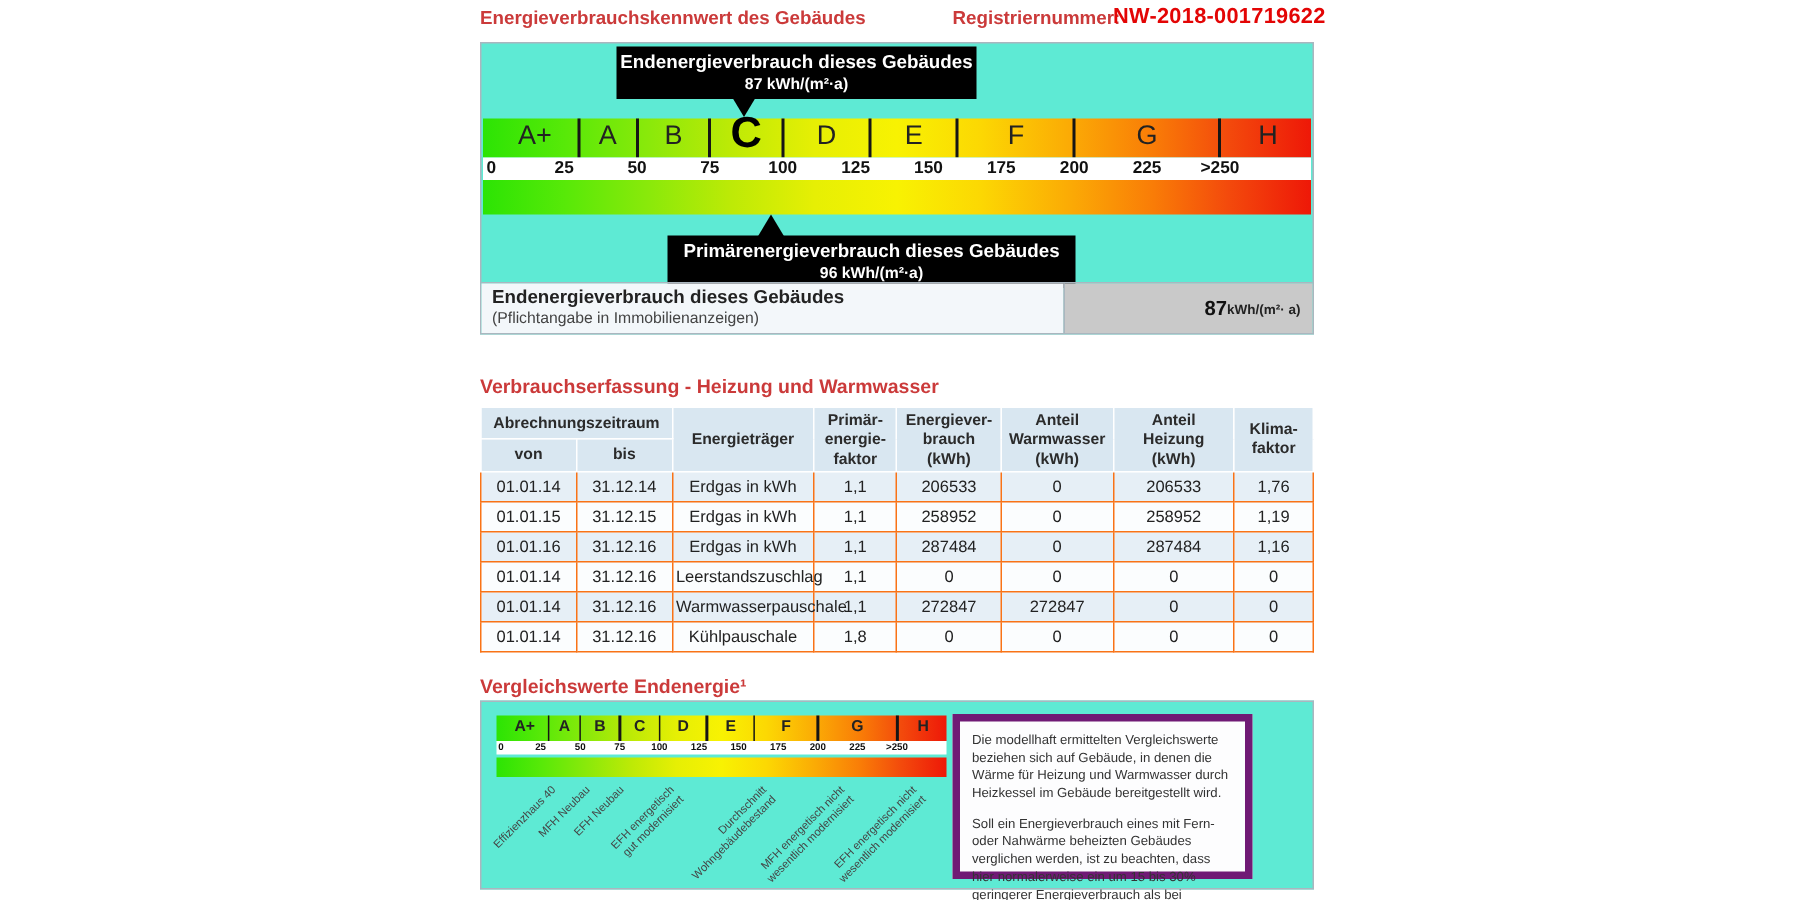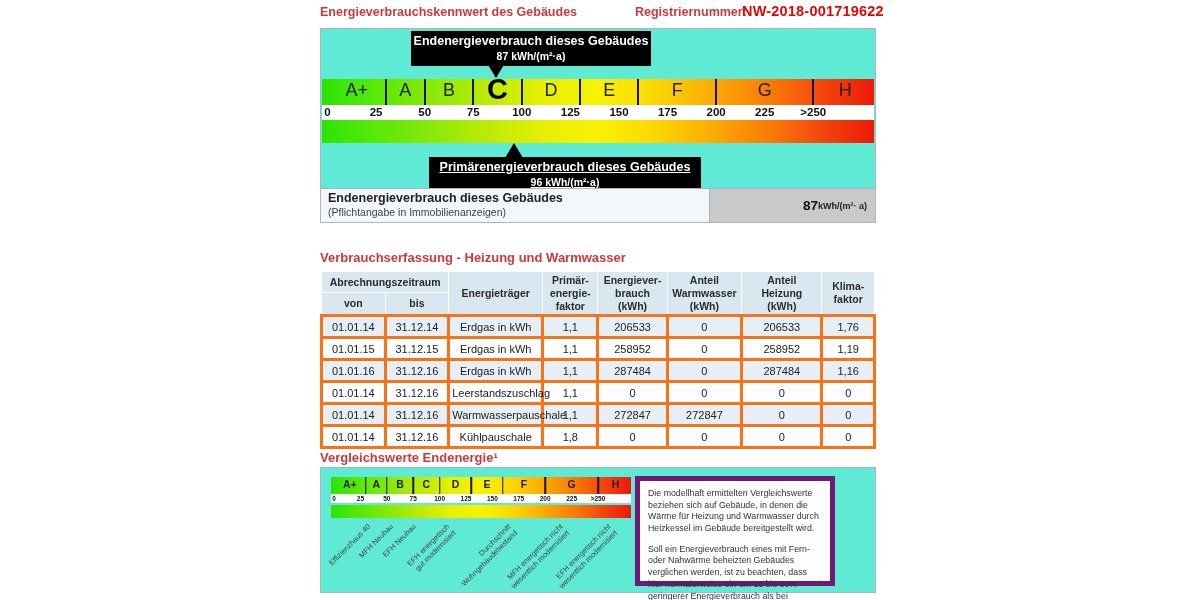--- a/index.html
+++ b/index.html
@@ -12,21 +12,21 @@
   .reg-number{position:absolute;left:742px;top:3px;font-size:14.5px;font-weight:bold;color:#e30505;letter-spacing:.2px;}
 
   
   .panel{position:absolute;background:#5eead4;border:1px solid #aab6bf;box-sizing:border-box;}
   #panel-scale{left:320px;top:28px;width:556px;height:195px;}
 
   .tooltip{position:absolute;background:#000;color:#fff;text-align:center;padding:3px 2px 4px;box-sizing:border-box;}
   .tooltip .tl1{font-size:12.5px;font-weight:bold;line-height:1.25;}
   .tooltip .tl2{font-size:10.5px;font-weight:bold;line-height:1.2;}
   #tt-end{left:90px;top:2px;width:240px;}
-  #tt-primary{left:108px;top:128px;width:272px;text-decoration:underline;}
+  #tt-primary{left:124px;top:128px;width:272px;}
   .pointer-down{position:absolute;top:34px;width:0;height:0;border-left:9px solid transparent;
     border-right:9px solid transparent;border-top:15px solid #000;transform:translateX(-50%);}
   .pointer-up{position:absolute;top:114px;width:0;height:0;border-left:9px solid transparent;
     border-right:9px solid transparent;border-bottom:15px solid #000;transform:translateX(-50%);}
 
   .grad{background:linear-gradient(90deg,#2ce404 0%,#58e908 10%,#8ae90a 20%,#bdea06 30%,
     #e6ef04 40%,#f8f202 50%,#fcd803 60%,#fbaa05 71%,#f97c07 81%,#f34a0c 90%,#ee1808 100%);}
   #letter-bar{position:absolute;left:1px;right:1px;top:50px;height:26px;}
   #tick-row{position:absolute;left:1px;right:1px;top:76px;height:15px;background:#fff;}
   #grad-bar2{position:absolute;left:1px;right:1px;top:91px;height:23px;}
@@ -48,21 +48,21 @@
   
   .section-title{position:absolute;font-size:13px;font-weight:bold;color:#cb3a3a;}
   #title-table{left:320px;top:250px;}
   #title-comparison{left:320px;top:450px;}
 
   
   #consumption{position:absolute;left:320px;top:271px;width:556px;border-collapse:collapse;
     table-layout:fixed;border:1px solid #b5c2cc;}
   #consumption th{background:#d9e7f1;color:#2b2b2b;font-size:10.5px;font-weight:bold;
     border:1px solid #fff;white-space:pre-line;line-height:1.22;padding:2px 1px;vertical-align:middle;text-align:center;}
-  #consumption td{font-size:11px;color:#222;text-align:center;border:3px solid #f97316;
+  #consumption td{font-size:11px;color:#222;text-align:center;border:1px solid #f97316;
     padding:0 2px;height:19px;vertical-align:middle;}
   #consumption tbody tr:nth-child(odd){background:#e6eff6;}
   #consumption tbody tr:nth-child(even){background:#fbfdfe;}
   #consumption tr.subhead th{height:19px;padding:1px;}
 
   
   #panel-comp{left:320px;top:467px;width:556px;height:126px;}
   #mini-scale{position:absolute;left:10px;top:9px;width:300px;}
   #mini-letters{position:relative;height:17px;}
   #mini-letters .band-letter{top:2px;font-size:10.5px;font-weight:bold;}

